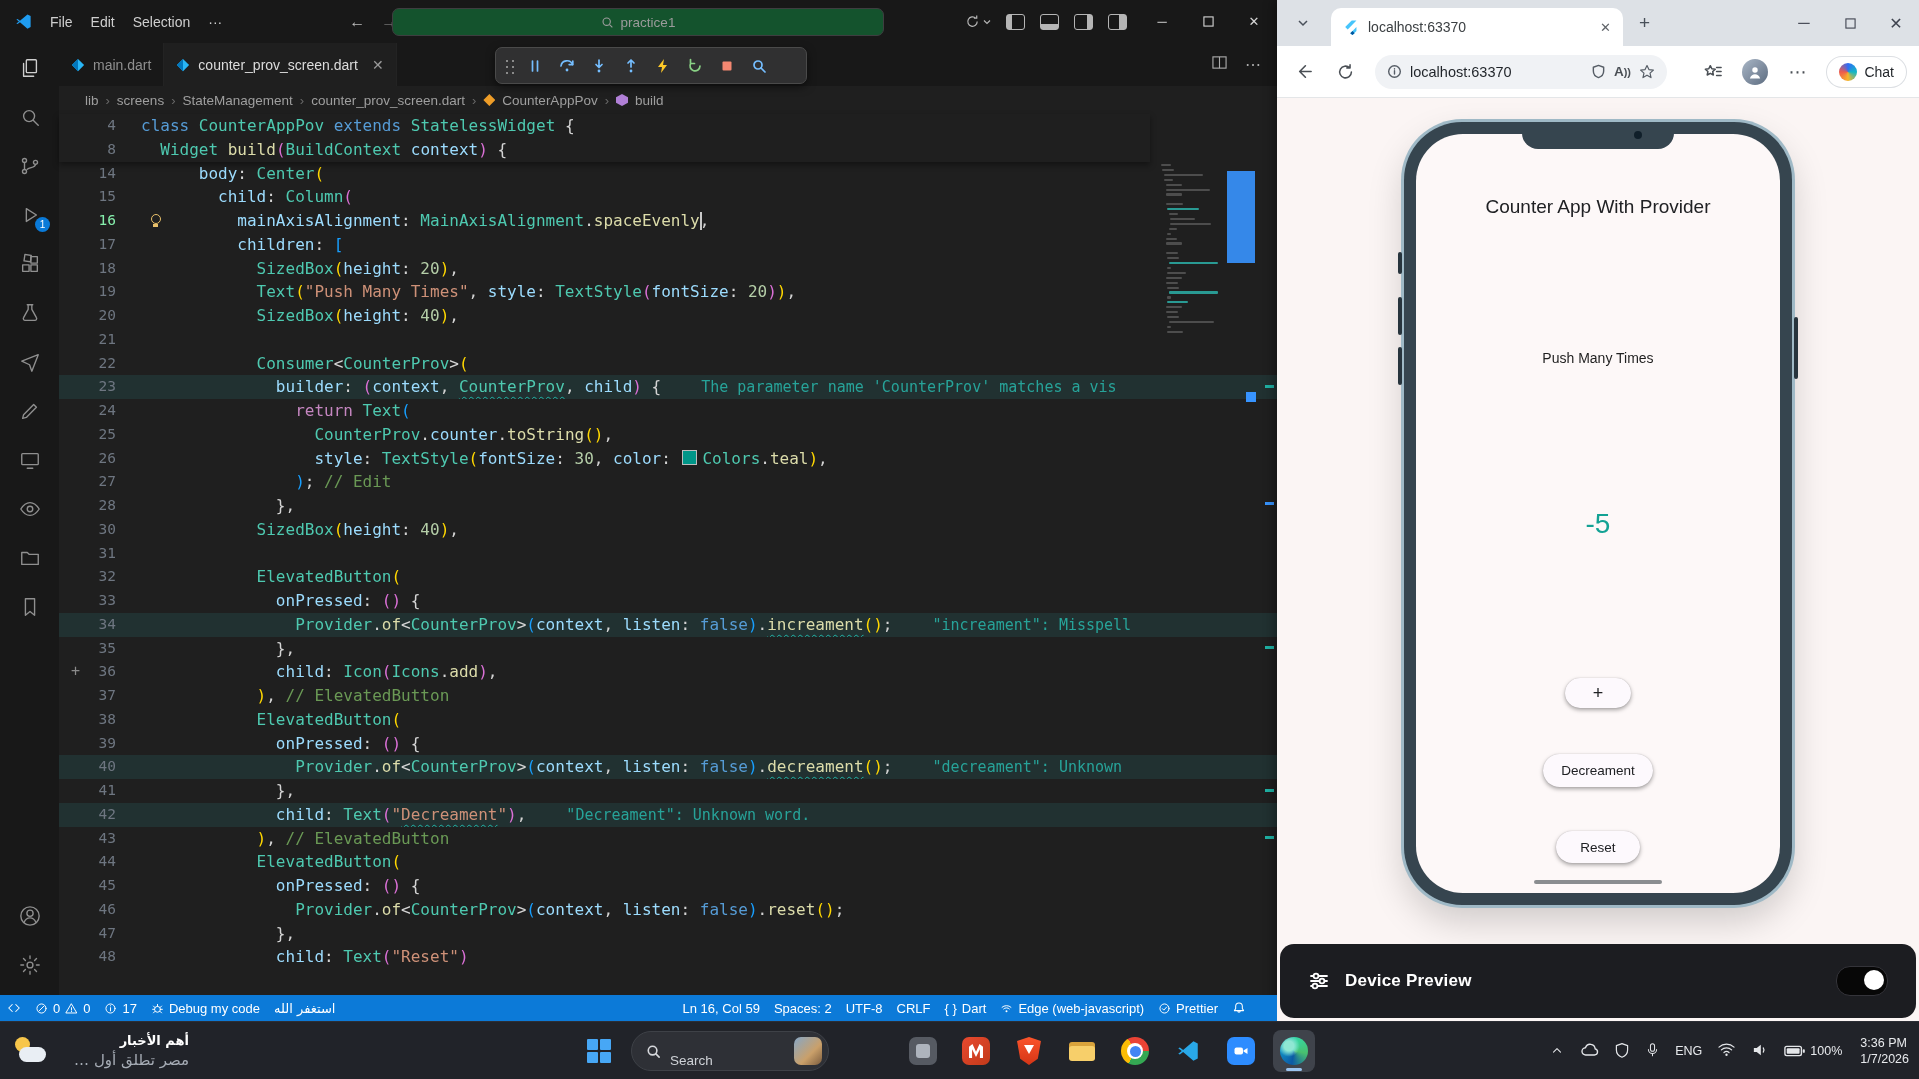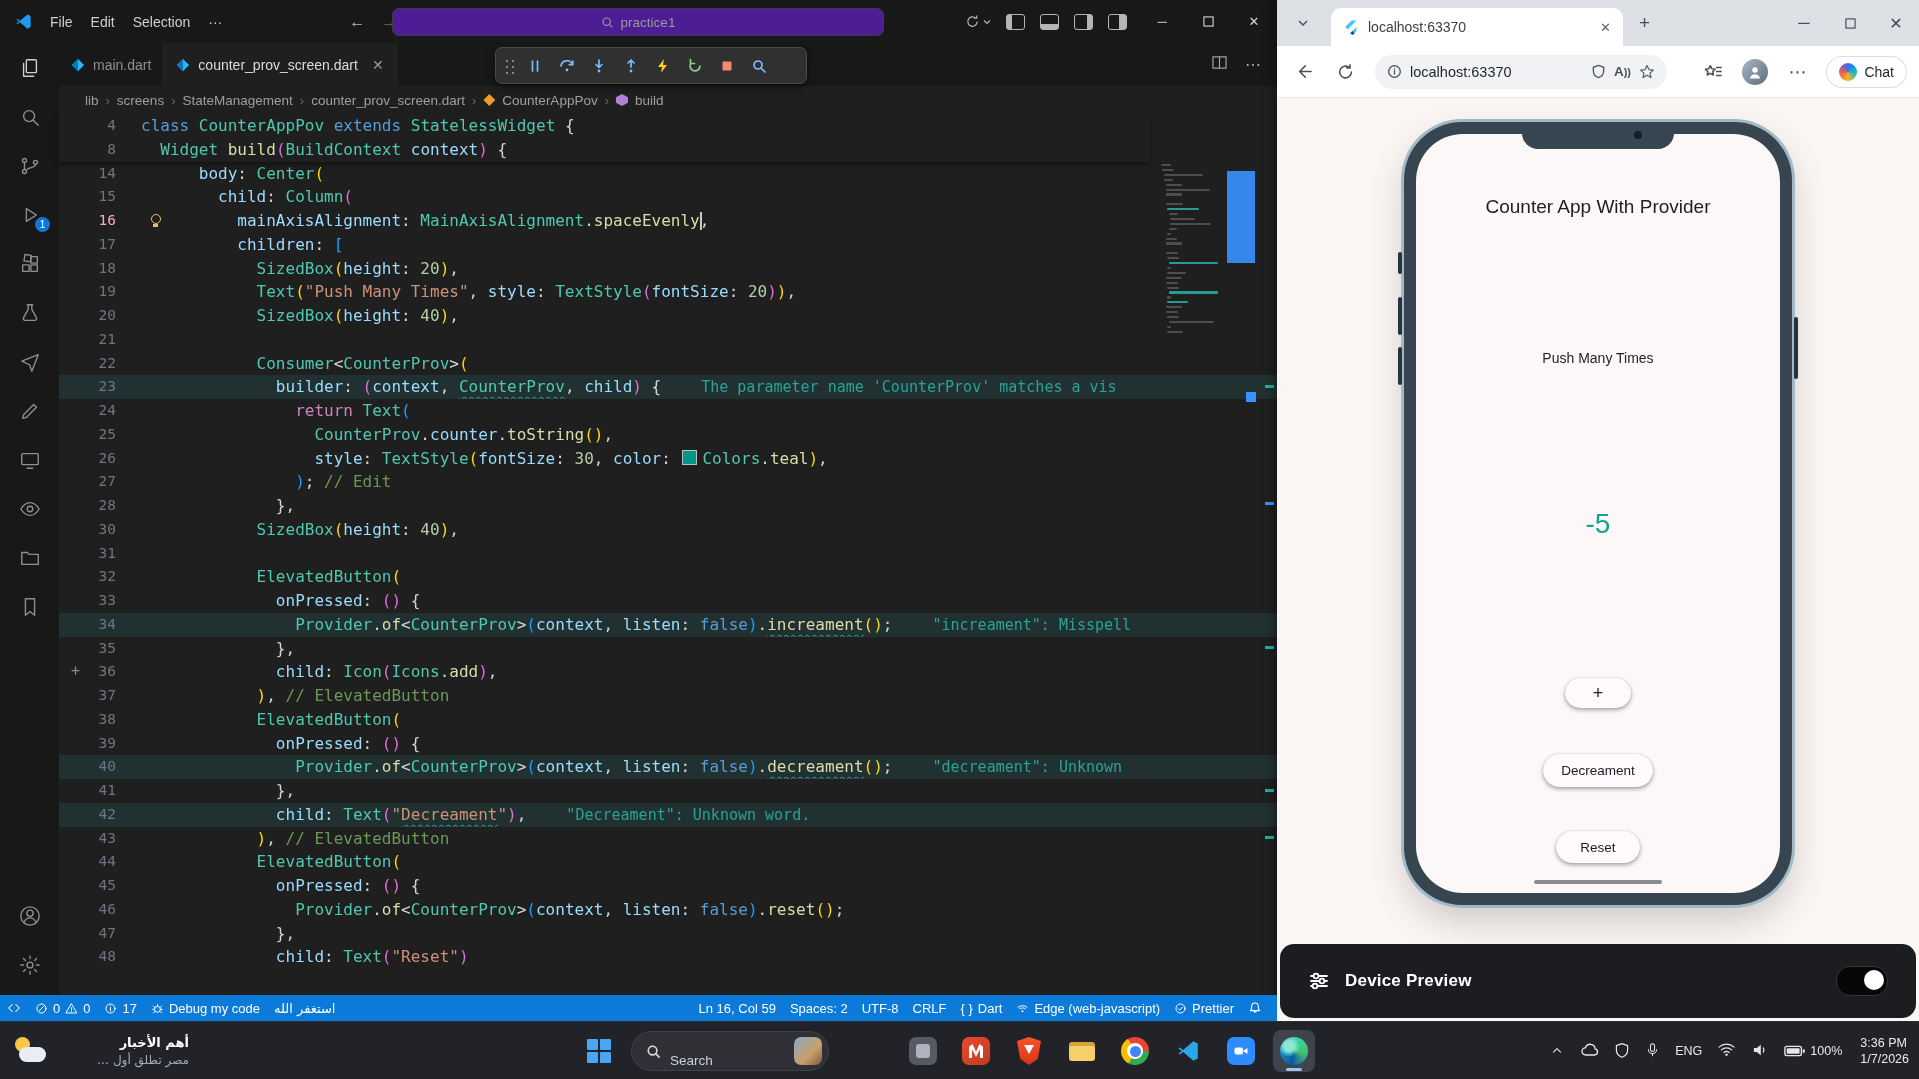--- a/index.html
+++ b/index.html
@@ -6,21 +6,21 @@
   body{width:1919px;height:1079px;overflow:hidden;font-family:"Liberation Sans",sans-serif;}
   #stage{position:relative;width:1919px;height:1079px;}
 
   
   #vscode{position:absolute;left:0;top:0;width:1277px;height:1021px;background:#1f1f1f;color:#ccc;overflow:hidden;}
   .titlebar{position:absolute;left:0;top:0;right:0;height:43px;background:#181818;display:flex;align-items:center;}
   .vslogo{margin:0 8px 0 14px;display:flex;}
   .menu{padding:0 9px;font-size:14px;color:#cfcfcf;cursor:default;}
   .navarr{color:#bdbdbd;font-size:16px;padding:0 8px;}
   .navarr.dim{color:#6f6f6f;}
-  .cmdcenter{position:absolute;left:392px;top:8px;width:490px;height:26px;background:#4c1d95;border:1px solid #3e3e40;border-radius:7px;display:flex;align-items:center;justify-content:center;gap:7px;color:#9b9b9b;font-size:13.5px;}
+  .cmdcenter{position:absolute;left:392px;top:8px;width:490px;height:26px;background:#14532d;border:1px solid #3e3e40;border-radius:7px;display:flex;align-items:center;justify-content:center;gap:7px;color:#9b9b9b;font-size:13.5px;}
   .tb-icons{position:absolute;right:150px;top:0;height:43px;display:flex;align-items:center;gap:15px;}
   .layico{width:17px;height:14px;border:1.4px solid #b5b5b5;border-radius:3px;position:relative;}
   .layico i{position:absolute;background:#b5b5b5;}
   .lay-left i{left:0;top:0;bottom:0;width:5px;}
   .lay-bottom i{left:0;right:0;bottom:0;height:5px;}
   .lay-right i{right:0;top:0;bottom:0;width:5px;}
   .lay-grid i{right:0;top:0;bottom:0;width:7px;border-left:1.4px solid #181818;}
   .winctl{position:absolute;right:0;top:0;height:43px;display:flex;}
   .winbtn{width:46px;height:43px;display:flex;align-items:center;justify-content:center;color:#d6d6d6;font-size:13px;}
   .tabbar{position:absolute;left:59px;top:43px;right:0;height:43px;background:#181818;display:flex;align-items:stretch;}
@@ -41,21 +41,21 @@
   .bc-method{background:#b180d7;clip-path:polygon(50% 0,100% 28%,100% 72%,50% 100%,0 72%,0 28%);}
   .debugbar{position:absolute;left:495px;top:47px;width:296px;height:35px;background:#303031;border:1px solid #4a4a4a;border-radius:7px;box-shadow:0 3px 9px rgba(0,0,0,.5);display:flex;align-items:center;gap:3px;padding:0 7px;z-index:9;}
   .dbtn{width:29px;height:29px;display:flex;align-items:center;justify-content:center;border-radius:5px;}
   .dbtn svg{fill:none;stroke-width:1.7;stroke-linecap:round;stroke-linejoin:round;}
   .dgrip{width:12px;height:20px;margin-right:2px;background:radial-gradient(circle,#8a8a8a 1.1px,transparent 1.2px);background-size:6px 6px;background-position:1px 2px;}
   #editor{position:absolute;left:59px;top:114px;right:0;bottom:26px;background:#1f1f1f;overflow:hidden;}
   #code-lines{position:absolute;top:47.5px;left:0;right:0;}
   .code-row{position:relative;display:flex;height:23.75px;line-height:23.75px;font-family:"DejaVu Sans Mono","Liberation Mono",monospace;font-size:16px;white-space:pre;}
   .code-row.hl{background:rgba(42,140,140,0.16);}
   .gut{width:82px;box-sizing:border-box;padding-right:25px;text-align:right;color:#6e7681;font-size:14.5px;flex:none;}
-  .gut.act{color:#f9a8d4;}
+  .gut.act{color:#86efac;}
   .lc{flex:1;position:relative;overflow:hidden;}
   .d{color:#d4d4d4}.p{color:#9cdcfe}.t{color:#4ec9b0}.f{color:#dcdcaa}.k{color:#569cd6}.c{color:#c586c0}
   .s{color:#ce9178}.n{color:#b5cea8}.m{color:#6a9955}.g{color:#ffd700}.q{color:#da70d6}.b{color:#179fff}
   .u{text-decoration:underline;text-decoration-style:wavy;text-decoration-color:#1fb3a6;text-decoration-thickness:1px;text-underline-offset:4px;}
   .hintt{color:#27a399;margin-left:40px;font-size:15px;}
   .sw{display:inline-block;width:13px;height:13px;background:#009688;border:1px solid #bdbdbd;margin:0 5px -1px 2px;}
   .bulb{position:absolute;left:92px;top:5px;width:8px;height:8px;border:1.7px solid #e8c06a;border-radius:50%;}
   .bulb::after{content:"";position:absolute;left:1.3px;top:8.8px;width:4.4px;height:3px;background:#e8c06a;}
   .gplus{position:absolute;left:12px;top:0;color:#8b8b8b;font-size:15px;}
   .caret{position:absolute;left:641px;top:3px;width:1.6px;height:18px;background:#c8c8c8;}
@@ -63,21 +63,21 @@
   #minimap{position:absolute;left:1091px;top:0;width:111px;bottom:0;}
   .mmb{position:absolute;height:2.3px;background:#7b7b7b;opacity:.5;border-radius:1px;}
   .mmb.mmh{background:#2aa19a;opacity:.95;}
   .mm-blue{position:absolute;left:77px;top:57px;width:28px;height:92px;background:#3794ff;opacity:.9;}
   .mm-bluesq{position:absolute;left:96px;top:278px;width:10px;height:10px;background:#3794ff;}
   #ruler{position:absolute;left:1202px;top:0;width:16px;bottom:0;}
   .rmark{position:absolute;left:4px;width:9px;height:3px;background:#1fb3a6;}
   .statusbar{position:absolute;left:0;right:0;bottom:0;height:26px;background:#0c7ad8;display:flex;align-items:center;color:#fff;font-size:13px;z-index:10;}
   .sbi{display:flex;align-items:center;gap:5px;padding:0 7px;height:26px;white-space:nowrap;}
   .sbi svg{stroke:#fff;fill:none;stroke-width:1.2;stroke-linecap:round;stroke-linejoin:round;}
-  .sb-right{margin-left:auto;display:flex;align-items:flex-end;padding-right:8px;}
+  .sb-right{margin-left:auto;display:flex;align-items:flex-end;padding-right:24px;}
   .arabic{font-family:"DejaVu Sans",sans-serif;}
 
   
   #edge{position:absolute;left:1277px;top:0;width:642px;height:1021px;background:#fff;box-shadow:-4px 0 10px rgba(0,0,0,.3);}
   .etabstrip{position:absolute;left:0;top:0;right:0;height:46px;background:#dde1e6;display:flex;align-items:center;}
   .etab-chev{width:28px;height:28px;margin-left:12px;display:flex;align-items:center;justify-content:center;border-radius:6px;color:#49505a;}
   .etab{position:relative;margin-left:14px;margin-top:8px;height:38px;align-self:flex-start;background:#fff;border-radius:10px 10px 0 0;display:flex;align-items:center;gap:9px;padding:0 12px;width:268px;font-size:14px;color:#3c4043;}
   .etab-close{margin-left:auto;color:#5f6368;font-size:13px;}
   .enewtab{margin-left:10px;color:#49505a;font-size:19px;padding:0 6px;}
   .ewinctl{position:absolute;right:0;top:0;height:46px;display:flex;}
@@ -118,21 +118,21 @@
   .toggle .knob{position:absolute;right:3px;top:3px;width:20px;height:20px;border-radius:50%;background:#fff;}
 
   
   #taskbar{position:absolute;left:0;top:1021px;width:1919px;height:58px;background:#212329;border-top:1px solid #2c2e35;}
   .widget{position:absolute;left:12px;top:0;height:58px;display:flex;align-items:center;gap:11px;}
   .wicon{position:relative;width:36px;height:32px;}
   .sun{position:absolute;left:3px;top:2px;width:15px;height:15px;border-radius:50%;background:#f7c64b;}
   .cloudw{position:absolute;left:7px;top:12px;width:27px;height:15px;border-radius:9px;background:#e9eef4;}
   .wtext{display:flex;flex-direction:column;line-height:1.35;width:130px;}
   .wline1{font-size:13px;color:#fff;font-weight:700;}
-  .wline2{font-size:12px;color:#a7adb6;white-space:nowrap;overflow:hidden;text-overflow:ellipsis;}
+  .wline2{font-size:15px;color:#a7adb6;white-space:nowrap;overflow:hidden;text-overflow:ellipsis;}
   .centericons{position:absolute;left:578px;top:0;height:58px;display:flex;align-items:center;gap:11px;}
   .tkslot{width:42px;height:42px;display:flex;align-items:center;justify-content:center;border-radius:8px;position:relative;}
   .tkslot.active{background:#3f434b;}
   .tkslot.active::after{content:"";position:absolute;bottom:1px;left:50%;transform:translateX(-50%);width:16px;height:3px;border-radius:2px;background:#9bc4ef;}
   .winlogo{display:grid;grid-template-columns:11px 11px;grid-template-rows:11px 11px;gap:2px;}
   .winlogo i{background:#47a7f5;border-radius:1px;}
   .tsearch{width:198px;height:40px;border-radius:20px;background:#2e3036;border:1px solid #3e4147;display:flex;align-items:center;gap:9px;padding:0 6px 0 14px;box-sizing:border-box;margin-right:62px;}
   .tsearch svg{stroke:#d6d8dc;fill:none;stroke-width:1.7;stroke-linecap:round;}
   .tsearch .stext{flex:1;font-size:13.5px;color:#cfd2d7;margin-top:19px;}
   .bingimg{width:28px;height:28px;border-radius:7px;background:linear-gradient(135deg,#86a7c7,#caa06a 60%,#7b5c3e);}

